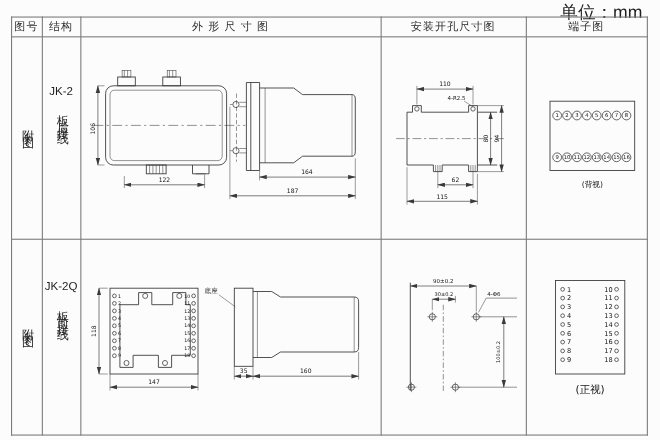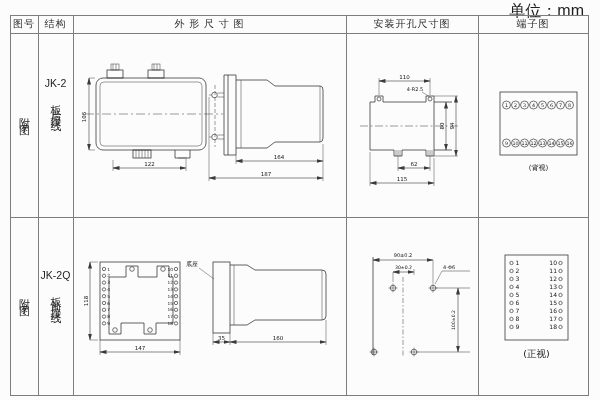--- a/index.html
+++ b/index.html
@@ -48,21 +48,21 @@
   <span class="vtext">附图7</span>
 </div>
 <div class="cell" style="left:38px;top:33px;width:35px;height:184px;padding-top:44px;box-sizing:border-box">
   <span class="model">JK-2</span>
   <span class="vtext" style="letter-spacing:5px">板后接线</span>
 </div>
 
 <div class="cell" style="left:10px;top:217px;width:28px;height:178px;justify-content:center">
   <span class="vtext">附图7</span>
 </div>
-<div class="cell" style="left:38px;top:217px;width:35px;height:178px;padding-top:52px;box-sizing:border-box">
+<div class="cell" style="left:38px;top:203px;width:35px;height:178px;padding-top:52px;box-sizing:border-box">
   <span class="model">JK-2Q</span>
   <span class="vtext" style="letter-spacing:5px">板前接线</span>
 </div>
 
 <svg style="left:73px;top:33px" width="273" height="184">
   <defs>
     <marker id="ae" markerWidth="7" markerHeight="5" refX="6.5" refY="2" orient="auto" markerUnits="userSpaceOnUse">
       <path d="M0,0L7,2L0,4Z" fill="#3a3a3a"></path>
       </marker>
     <marker id="as" markerWidth="7" markerHeight="5" refX="0.5" refY="2" orient="auto" markerUnits="userSpaceOnUse">

